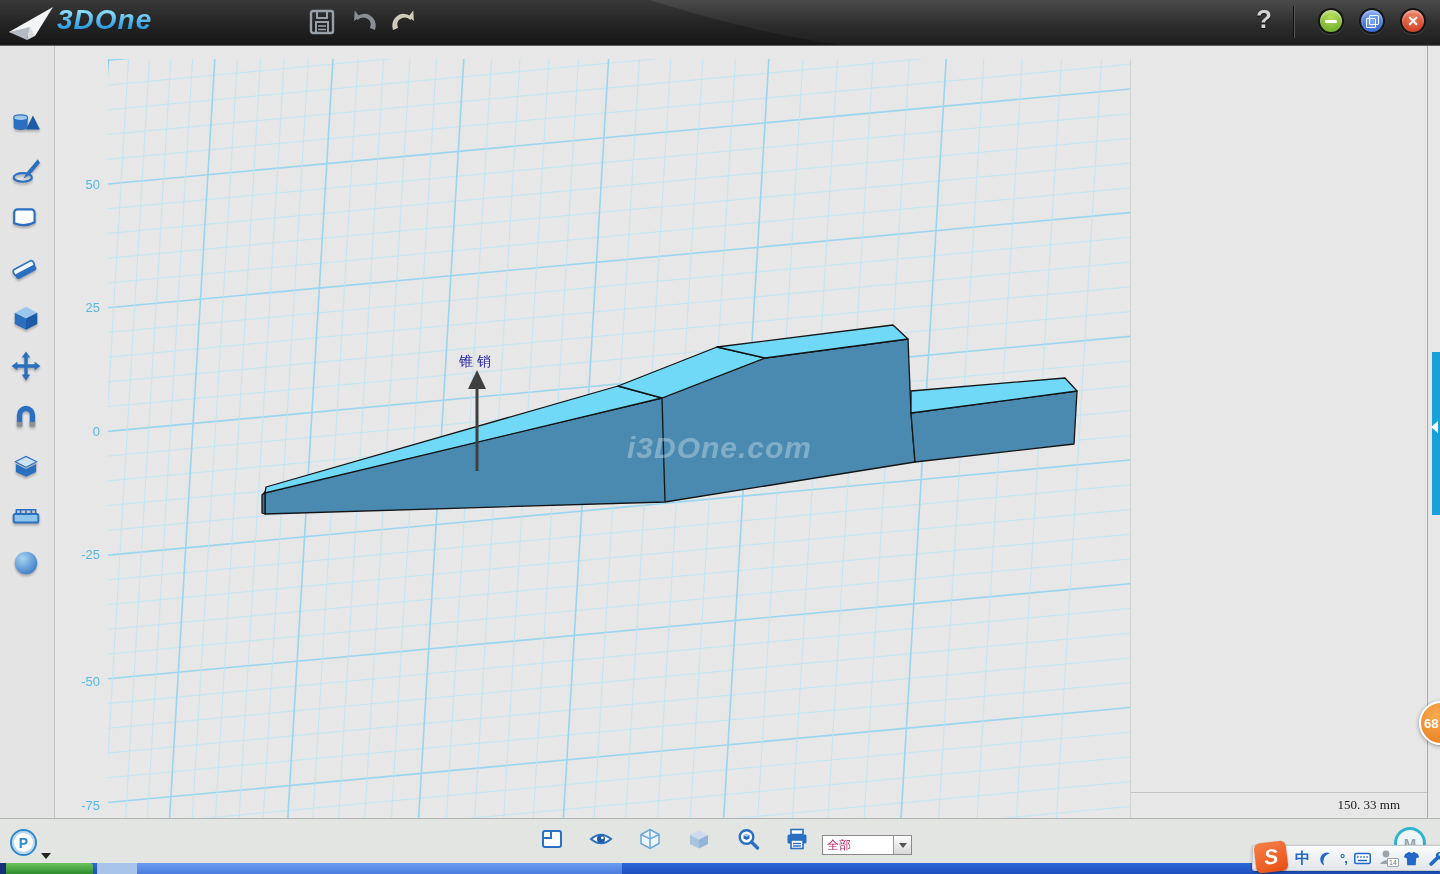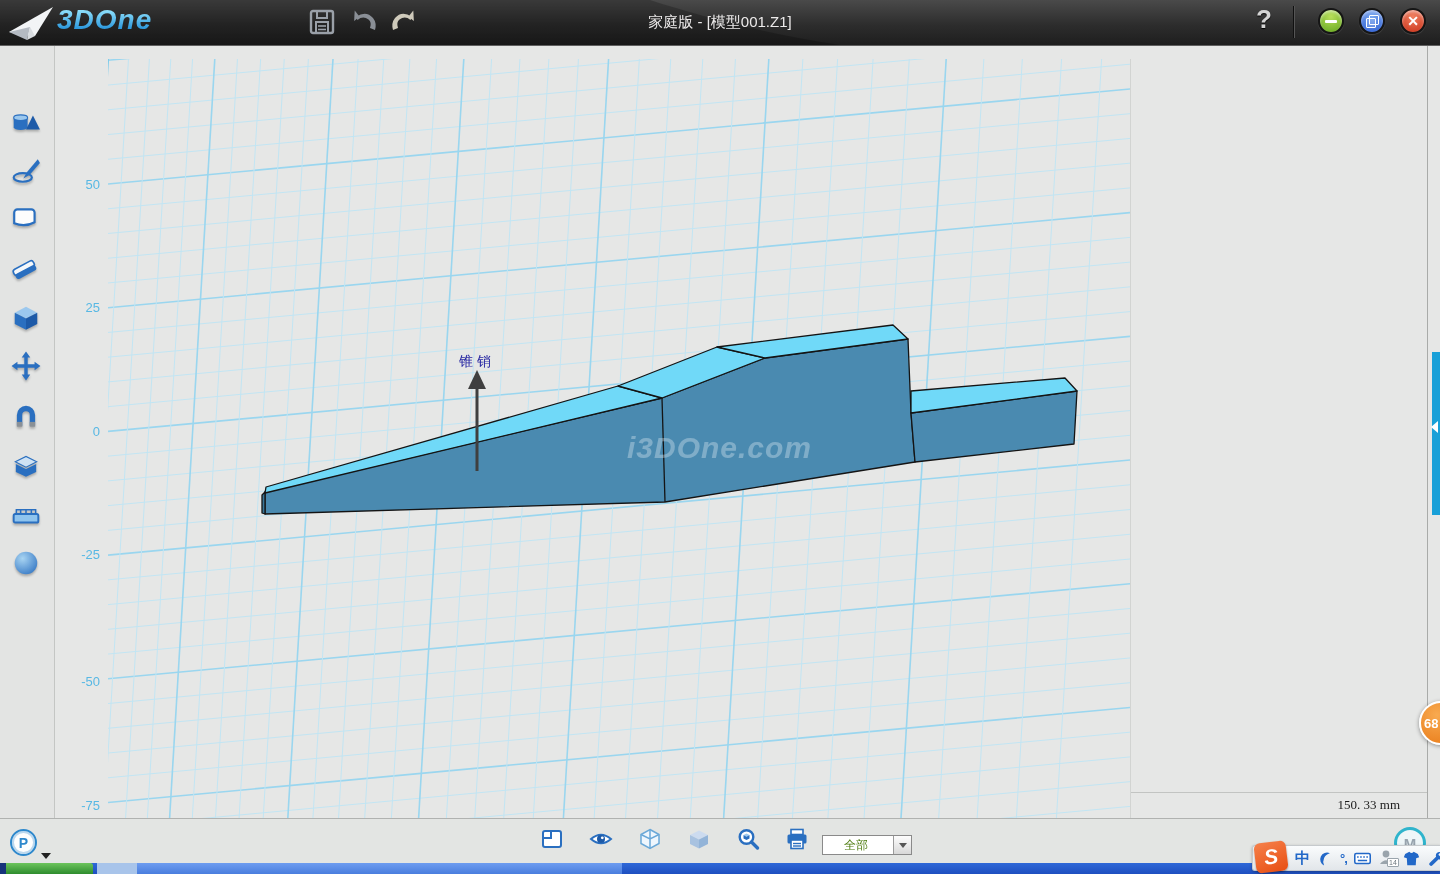--- a/index.html
+++ b/index.html
@@ -48,21 +48,21 @@
     background:radial-gradient(circle at 40% 30%,#f8aa50,#e87815);border:2px solid #fff;box-sizing:border-box;
     box-shadow:0 1px 4px rgba(0,0,0,.4);color:#fff;font-weight:bold;font-size:13px;
     display:flex;align-items:center;padding-left:3px;cursor:pointer;z-index:8;}
   
   #bottom-toolbar{position:absolute;left:0;top:818px;width:1440px;height:45px;background:#e3e5e3;
     border-top:1px solid #b0b2b0;box-sizing:border-box;z-index:10;}
   #bt-icons{position:absolute;left:540px;top:8px;display:flex;gap:25px;}
   .btool{width:24px;height:24px;cursor:pointer;}
   #filter-dropdown{position:absolute;left:822px;top:16px;width:90px;height:20px;background:#fff;
     border:1px solid #8a8a8a;box-sizing:border-box;display:flex;cursor:pointer;}
-  #filter-value{flex:1;font-size:12px;line-height:18px;padding-left:21px;color:#4d7c0f;overflow:hidden;}
+  #filter-value{flex:1;font-size:12px;line-height:18px;padding-left:4px;color:#be185d;overflow:hidden;}
   #filter-arrow-btn{width:17px;background:linear-gradient(#fdfdfd,#d8d8d8);border-left:1px solid #9a9a9a;
     display:flex;align-items:center;justify-content:center;}
   #filter-arrow-btn i{width:0;height:0;border-left:4px solid transparent;border-right:4px solid transparent;
     border-top:5px solid #555;}
   #p-button{position:absolute;left:10px;top:829px;width:27px;height:27px;border-radius:50%;
     border:2px solid #2e88cc;box-shadow:0 0 0 2px #bcd8ee inset;background:#fefefe;box-sizing:border-box;
     display:flex;align-items:center;justify-content:center;font-weight:bold;font-size:14px;color:#2e88cc;
     cursor:pointer;z-index:12;}
   #p-caret{position:absolute;left:41px;top:853px;width:0;height:0;border-left:5px solid transparent;
     border-right:5px solid transparent;border-top:6px solid #222;cursor:pointer;z-index:12;}
@@ -115,21 +115,20 @@
   </svg>
   <svg class="tb-icon" style="left:350px" viewBox="0 0 28 28">
     <path d="M8,10 L8,2 L1,10 Z" fill="#8a8f96" transform="rotate(-38 7 7)"></path>
     <path d="M6,9 Q16,2 23,10 Q27,15 25,22 L20,20 Q22,14 18.5,11.5 Q13,7.5 7.5,12 Z" fill="#8a8f96"></path>
   </svg>
   <svg class="tb-icon" style="left:390px" viewBox="0 0 28 28">
     <path d="M20,10 L20,2 L27,10 Z" fill="#cfcabb" transform="rotate(38 21 7)"></path>
     <path d="M22,9 Q12,2 5,10 Q1,15 3,22 L8,20 Q6,14 9.5,11.5 Q15,7.5 20.5,12 Z" fill="#cfcabb"></path>
   </svg>
 
-  <div id="window-title">家庭版 - [模型001.Z1]</div>
   <div id="help-btn">?</div>
   <div id="tb-sep"></div>
   <div class="winbtn" id="btn-min">
       <span class="min-glyph"></span>
     </div>
   <div class="winbtn" id="btn-restore">
       <span class="restore-glyph">
         <span></span>
         <span></span>
       </span>

